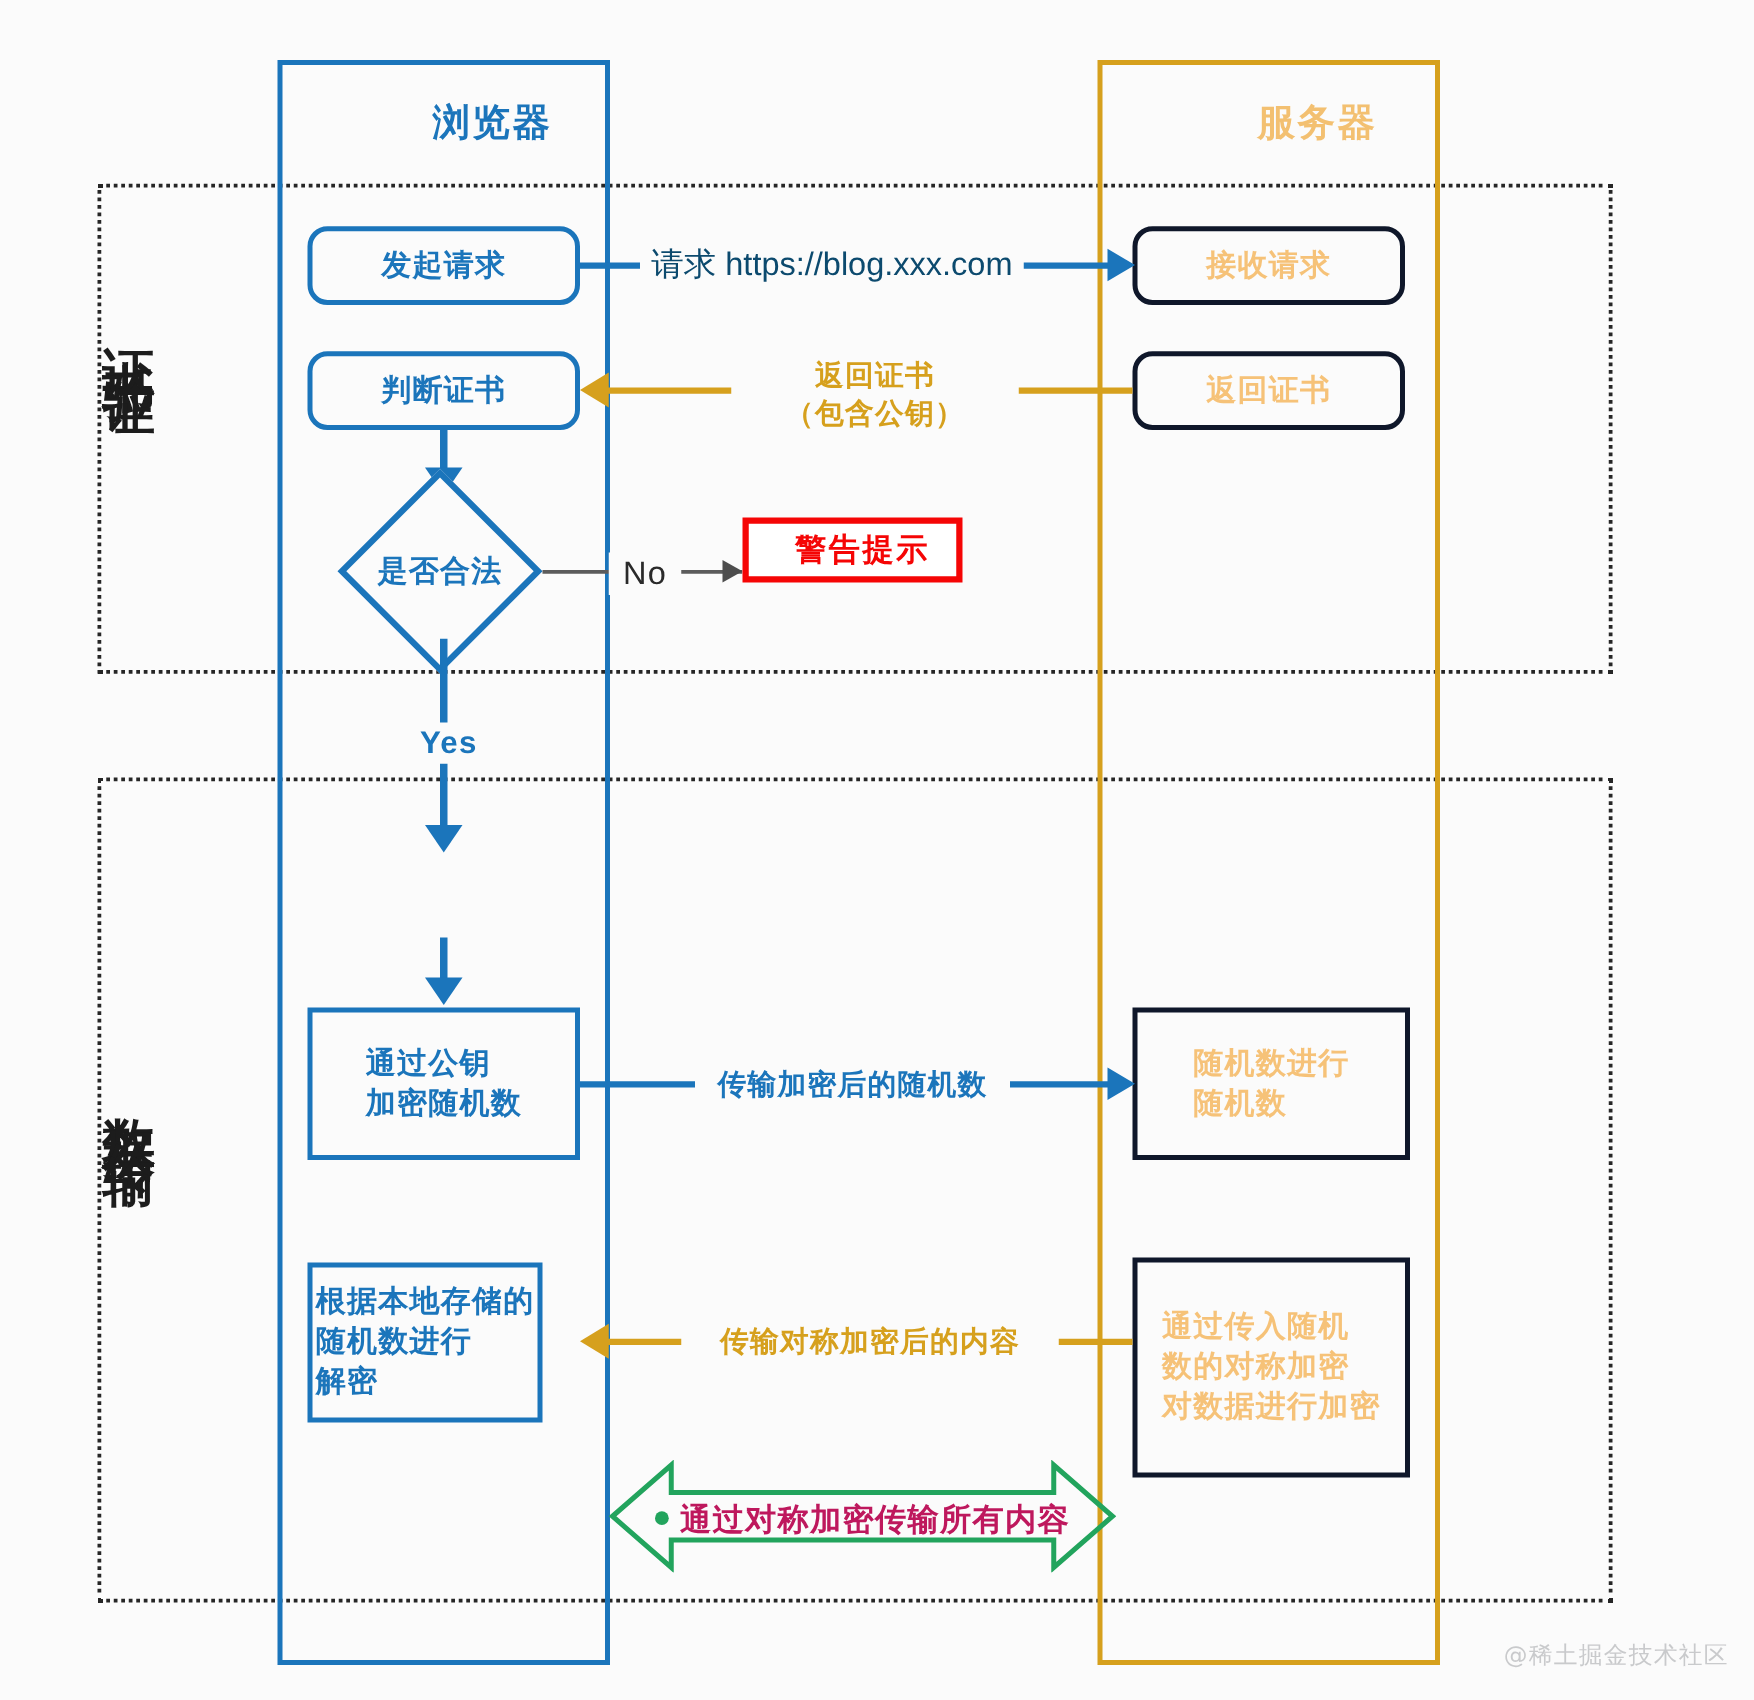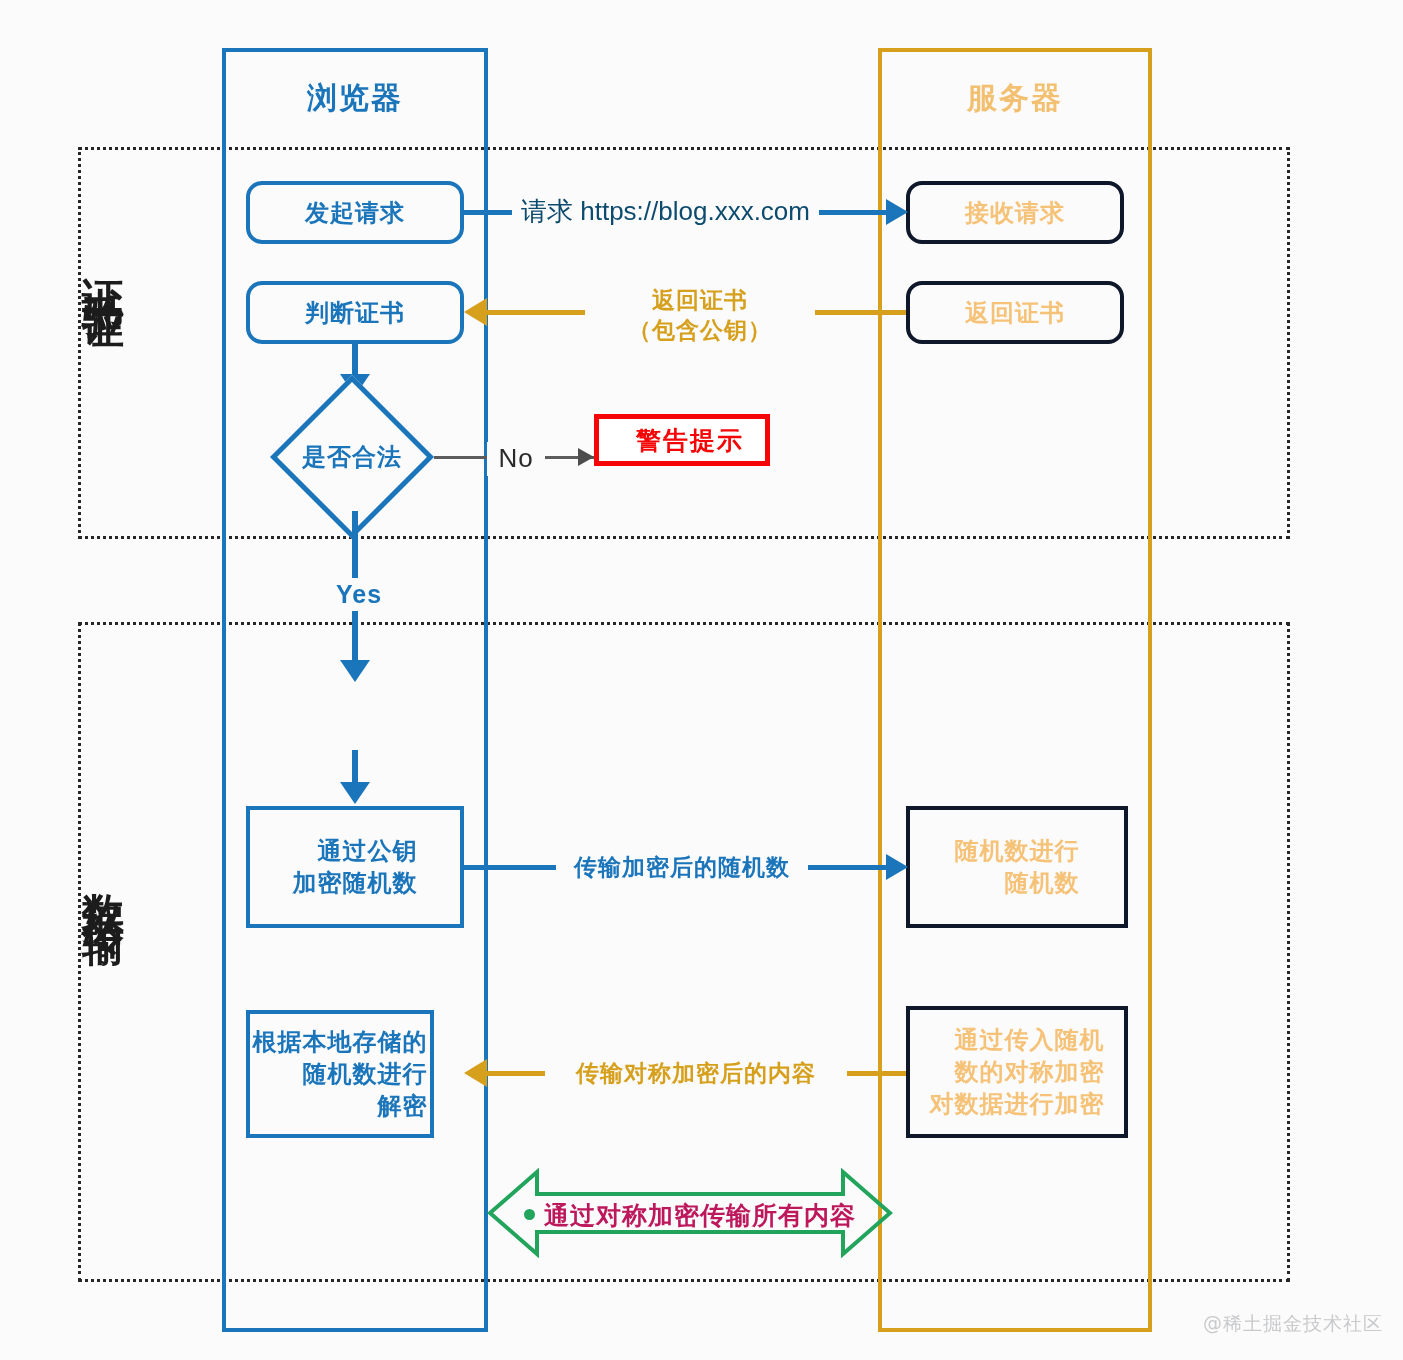--- a/index.html
+++ b/index.html
@@ -44,32 +44,33 @@
   }
   .lane.browser{ border:4px solid #1b75bb; }
   .lane.server { border:4px solid #d6a01d; }
   .lane-title{
     position:absolute;
     width:100%;
     text-align:center;
     font-size:30px;
     font-weight:700;
     letter-spacing:2px;
+    padding-left:39px;
   }
   .lane-title.browser{ color:#1b75bb; }
   .lane-title.server { color:#f3c071; }
 
   
   .node{
     position:absolute;
     box-sizing:border-box;
     display:flex;
     align-items:center;
     justify-content:center;
-    text-align:right;
+    text-align:left;
     font-weight:700;
     font-size:24px;
     line-height:1.32;
     background:#fbfbfb;
     white-space:pre-line;
     letter-spacing:1px;
   }
   .node.blue{ border:4px solid #1b75bb; color:#1b75bb; }
   .node.gold{ border:4px solid #0f172a; color:#f6c278; }
   .node.rounded{ border-radius:16px; }
@@ -224,21 +225,21 @@
 随机数</div>
 
   <div class="hline blue" style="left:464px; top:865px; width:430px;"></div>
   <div class="arrow-r-blue" style="left:886px; top:854px;"></div>
   <div class="edge-label blue" style="left:556px; top:853px; width:240px;">传输加密后的随机数</div>
 
   <div class="node blue" style="left:246px; top:1010px; width:188px; height:128px;">根据本地存储的
 随机数进行
 解密</div>
 
-  <div class="node gold" style="left:906px; top:1006px; width:222px; height:132px;">通过传入随机
+  <div class="node gold" style="left:906px; top:1006px; width:222px; height:176px;">通过传入随机
 数的对称加密
 对数据进行加密</div>
 
   <div class="hline gold" style="left:482px; top:1071px; width:424px;"></div>
   <div class="arrow-l-gold" style="left:464px; top:1059px;"></div>
   <div class="edge-label gold" style="left:545px; top:1059px; width:290px;">传输对称加密后的内容</div>
 
   <div class="double-arrow" style="left:487px; top:1168px; width:406px; height:90px;">
     <svg width="406" height="90" viewBox="0 0 406 90">
       <polygon points="3,45 50,4 50,26 356,26 356,4 403,45 356,86 356,64 50,64 50,86" fill="none" stroke="#22a45d" stroke-width="4" stroke-linejoin="miter"></polygon>

